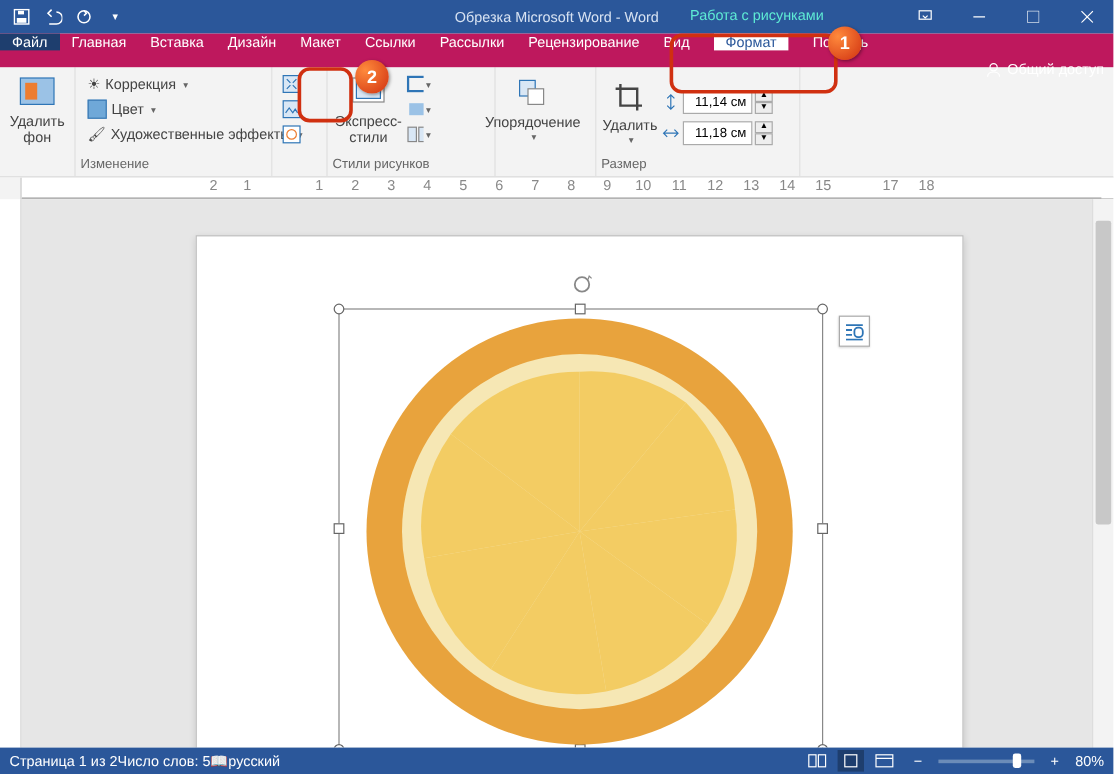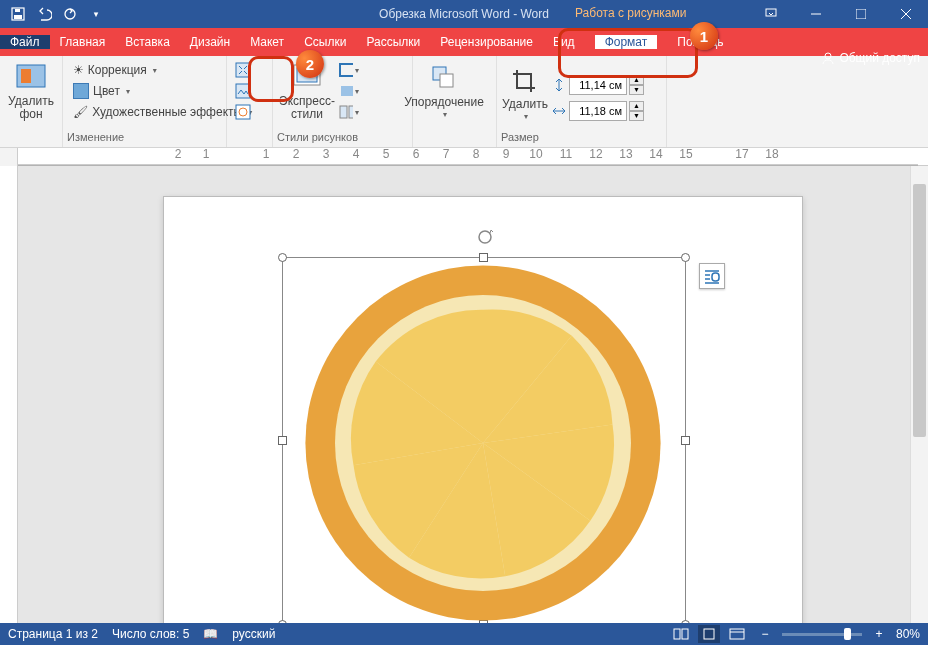--- a/index.html
+++ b/index.html
@@ -1,24 +1,24 @@
 <!DOCTYPE html>
 <html><head>
 <meta charset="utf-8">
 <style>
 *{box-sizing:border-box;margin:0;padding:0;font-family:"Segoe UI",Arial,sans-serif;font-size:12px;user-select:none}
 body{width:928px;height:645px;background:#fff;overflow:hidden;position:relative}
 .title-bar{height:28px;background:#2b579a;display:flex;align-items:center;color:#fff;position:relative}
 .qat{display:flex;gap:2px;padding:0 6px;align-items:center}
 .qat-btn{width:24px;height:24px;display:flex;align-items:center;justify-content:center;cursor:pointer}
 .title{position:absolute;left:0;right:0;text-align:center;color:#d7e2f2;font-size:12px;pointer-events:none}
-.contextual-title{position:absolute;left:565px;top:0;color:#fdba74;font-size:12px;padding:6px 10px}
+.contextual-title{position:absolute;left:565px;top:0;color:#5eead4;font-size:12px;padding:6px 10px}
 .win-controls{position:absolute;right:0;top:0;display:flex}
 .win-btn{width:45px;height:28px;display:flex;align-items:center;justify-content:center;color:#fff;cursor:pointer}
-.tabs-row{height:28px;background:#ef4444;display:flex;align-items:center;color:#fff;position:relative}
+.tabs-row{height:28px;background:#be185d;display:flex;align-items:flex-start;color:#fff;position:relative}
 .tab{padding:0 10px;display:flex;align-items:center;cursor:pointer;font-size:12px;white-space:nowrap}
 .tab-file{background:#1e3e6e}
 .tab-format{background:#fff;color:#2b579a;margin-left:10px;position:relative;z-index:2}
 .share{position:absolute;right:8px;top:16px;display:flex;align-items:center;gap:4px;height:28px}
 .ribbon{height:92px;background:#f3f3f3;border-bottom:1px solid #d4d4d4;display:flex;align-items:stretch}
 .group{border-right:1px solid #e0e0e0;display:flex;flex-direction:column;justify-content:space-between;padding:2px 4px}
 .group-label{color:#666;font-size:11px;padding-bottom:2px}
 .group-body{display:flex;align-items:flex-start;flex:1}
 .big-btn{display:flex;flex-direction:column;align-items:center;justify-content:center;width:54px;height:66px;cursor:pointer;text-align:center;line-height:1.1;color:#444;gap:2px}
 .small-row{display:flex;flex-direction:column;gap:1px;padding:2px}
@@ -43,21 +43,21 @@
 .h-tl{left:-5px;top:-5px}.h-tr{right:-5px;top:-5px}.h-bl{left:-5px;bottom:-5px}.h-br{right:-5px;bottom:-5px}
 .h-t{left:50%;top:-5px;margin-left:-5px;border-radius:0}.h-b{left:50%;bottom:-5px;margin-left:-5px;border-radius:0}
 .h-l{left:-5px;top:50%;margin-top:-5px;border-radius:0}.h-r{right:-5px;top:50%;margin-top:-5px;border-radius:0}
 .rotate-handle{position:absolute;left:50%;top:-30px;margin-left:-8px;color:#888}
 .layout-opts{position:absolute;right:-40px;top:5px;width:26px;height:26px;border:1px solid #aaa;background:#fff;display:flex;align-items:center;justify-content:center;cursor:pointer;box-shadow:0 1px 2px rgba(0,0,0,.2)}
 .orange{position:absolute;left:15px;top:0;width:370px;height:370px}
 .scroll-v{position:absolute;right:0;top:166px;width:18px;bottom:22px;background:#f3f3f3;border-left:1px solid #ddd}
 .scroll-track{position:absolute;top:18px;bottom:18px;left:2px;right:2px}
 .scroll-thumb{position:absolute;top:0;height:60%;left:0;right:0;background:#c8c8c8;border-radius:2px}
 .status-bar{position:absolute;left:0;right:0;bottom:0;height:22px;background:#2b579a;color:#fff;display:flex;align-items:center;font-size:11px;padding:0 8px;justify-content:space-between}
-.status-left{display:flex;gap:14px;align-items:flex-end}
+.status-left{display:flex;align-items:flex-end}
 .status-right{display:flex;gap:6px;align-items:center}
 .view-btn{width:22px;height:18px;display:flex;align-items:center;justify-content:center;cursor:pointer}
 .zoom-slider{width:80px;height:3px;background:#6b8cb8;position:relative}
 .zoom-thumb{position:absolute;width:7px;height:12px;background:#fff;top:-5px;left:62px;border-radius:2px}
 svg{display:block}
 </style>
 </head>
 <body>
 
 <div class="title-bar">

